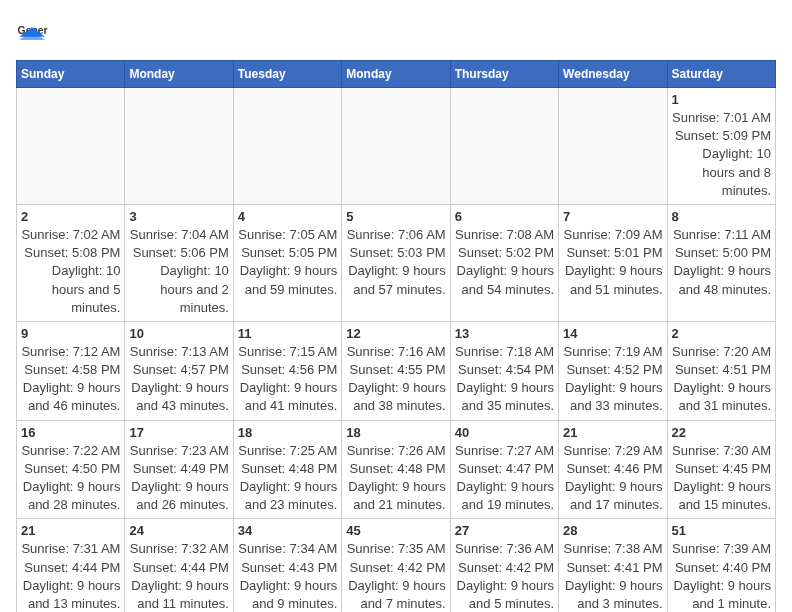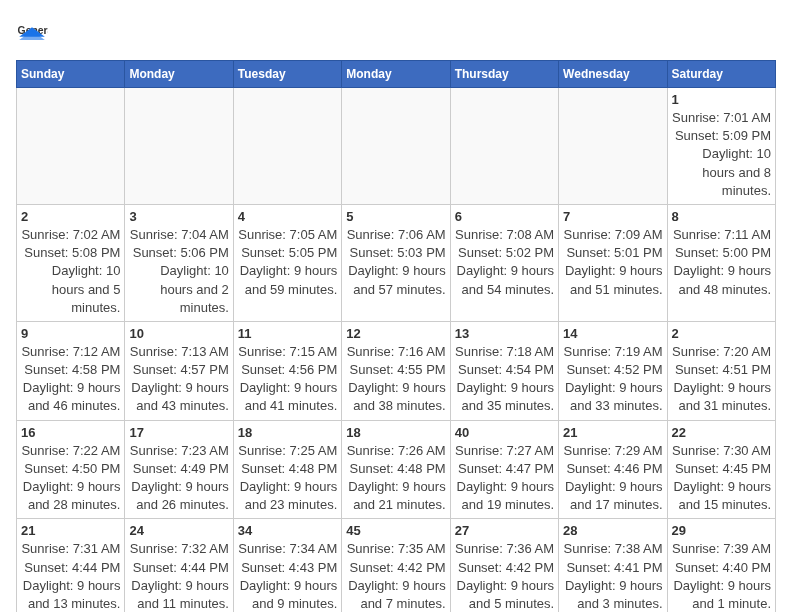--- a/index.html
+++ b/index.html
@@ -233,18 +233,18 @@
         </td>
         <td>
           <span class="day-number">27</span>
           <div class="day-info">Sunrise: 7:36 AM<br>Sunset: 4:42 PM<br>Daylight: 9 hours and 5 minutes.</div>
         </td>
         <td>
           <span class="day-number">28</span>
           <div class="day-info">Sunrise: 7:38 AM<br>Sunset: 4:41 PM<br>Daylight: 9 hours and 3 minutes.</div>
         </td>
         <td>
-          <span class="day-number">29</span>
+          <span class="day-number">51</span>
           <div class="day-info">Sunrise: 7:39 AM<br>Sunset: 4:40 PM<br>Daylight: 9 hours and 1 minute.</div>
         </td>
       </tr>
     </tbody>
 </table>
 
 </body></html>

